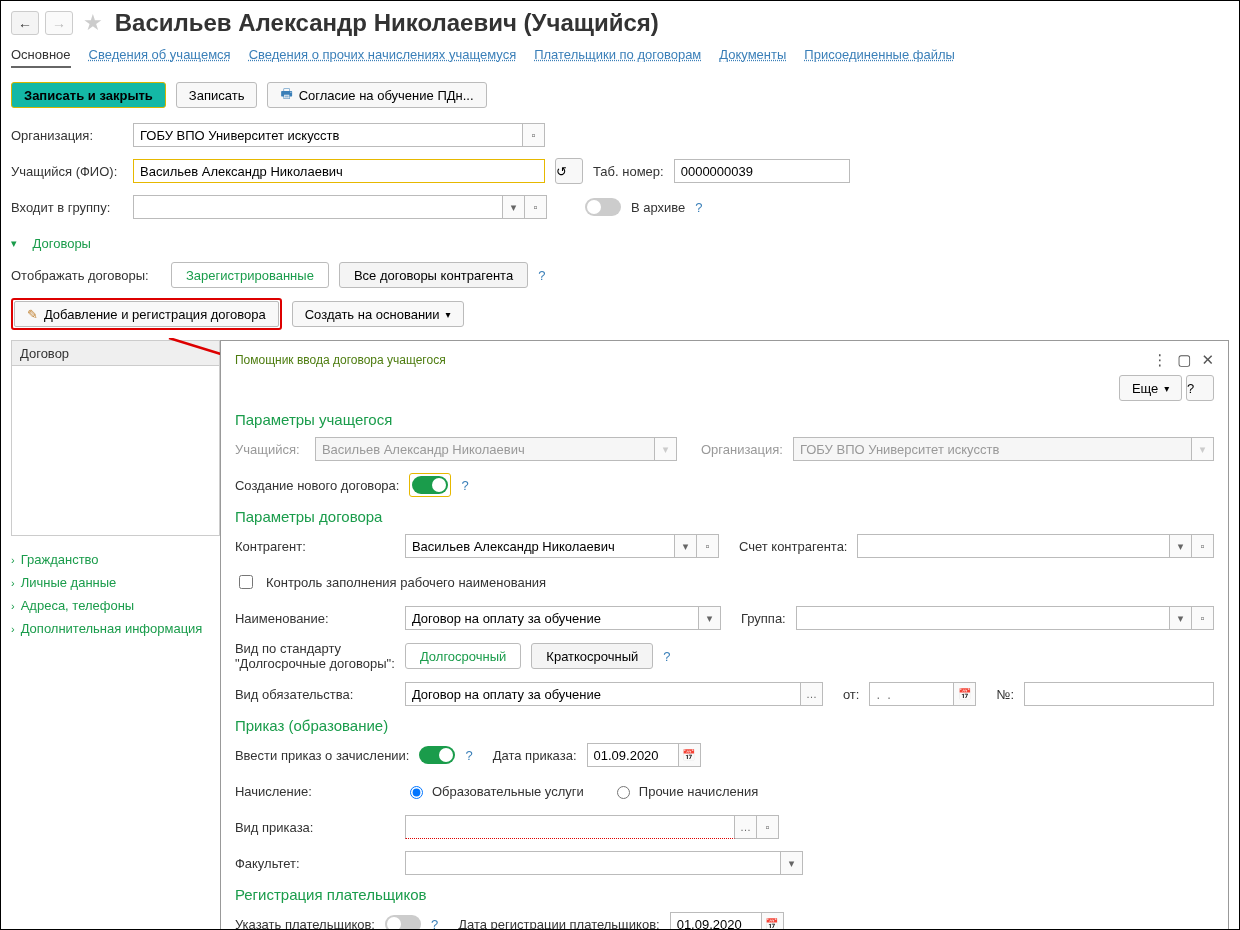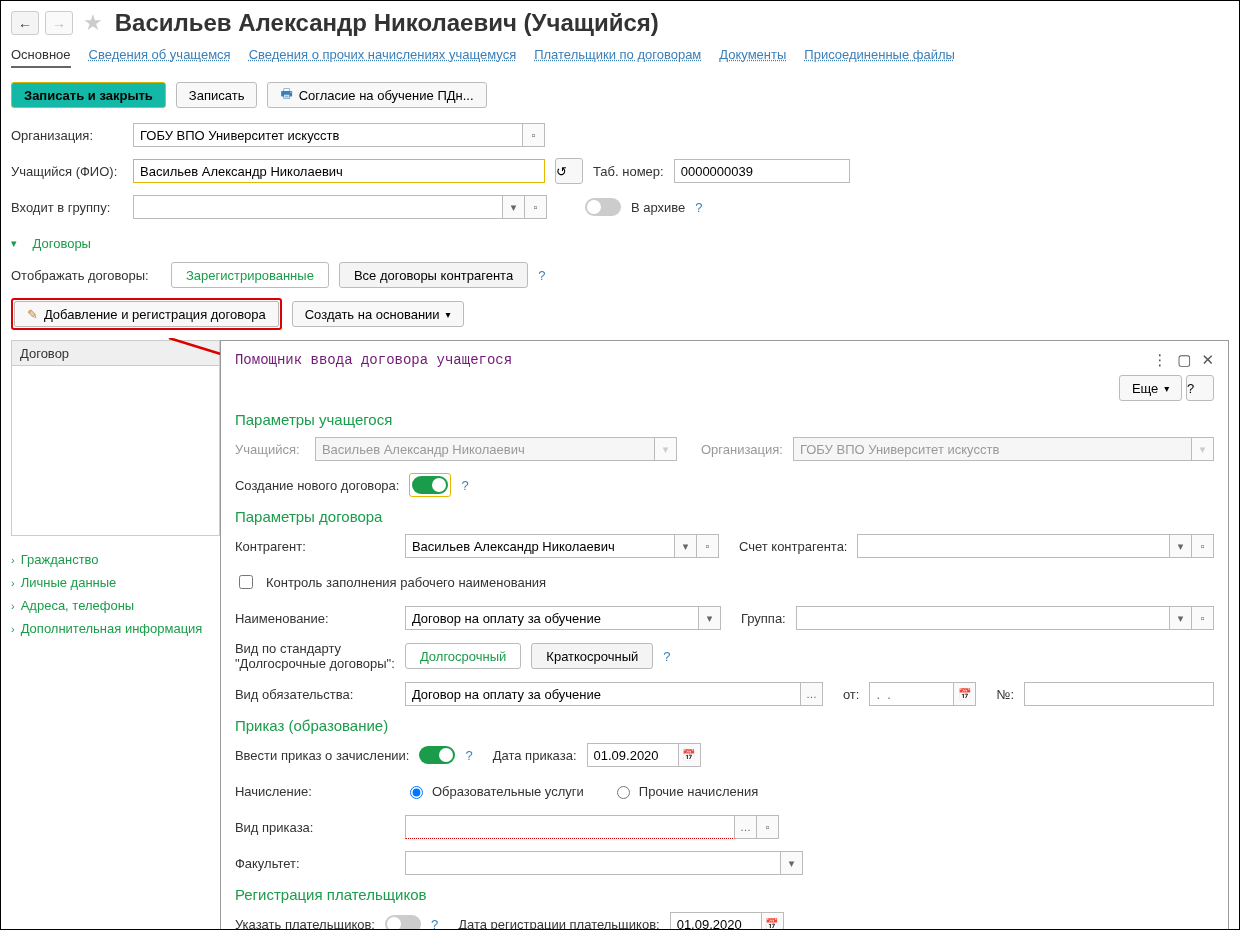--- a/index.html
+++ b/index.html
@@ -33,21 +33,21 @@
   .red-box .btn { border-radius:2px; }
   .contract-area { display:flex; gap:0; margin-top:4px; position:relative; }
   .left-col { width:210px; }
   .tbl-head { border:1px solid #ccc; background:#efefef; padding:5px 8px; height:26px; }
   .tbl-body { border:1px solid #ccc; border-top:none; height:170px; background:#fff; }
   .side-links { margin-top:16px; }
   .side-links div { margin-bottom:8px; color:#1a9c4b; font-size:13px; cursor:pointer; }
   .arrow-svg { position:absolute; left:148px; top:-2px; pointer-events:none; }
   .dialog { border:1px solid #999; background:#fff; position:relative; flex:1; margin-left:0; padding:10px 14px 14px 14px; }
   .dlg-head { display:flex; align-items:center; justify-content:space-between; margin-bottom:6px; }
-  .dlg-title { font-size:14px; color:#701a75;font-family:Liberation Mono, monospace; }
+  .dlg-title { font-size:12px; color:#4d7c0f; }
   .dlg-icons { display:flex; gap:10px; color:#555; font-size:15px; }
   .dlg-icons span { cursor:pointer; }
   .dlg-top-btns { text-align:right; margin-bottom:10px; }
   .sect { color:#1a9c4b; font-size:15px; margin:10px 0 8px 0; }
   .sel-btn { height:26px; padding:0 14px; border:1px solid #bbb; background:#f4f4f4; border-radius:3px; font-size:13px; cursor:pointer; }
   .sel-btn.active-green { color:#1a9c4b; background:#fff; }
   .cbox { width:14px; height:14px; }
   .radio { display:inline-flex; align-items:center; gap:6px; margin-right:18px; }
   .disabled-txt { color:#999; }
   .red-required { border-bottom:1px dotted #d00 !important; }

